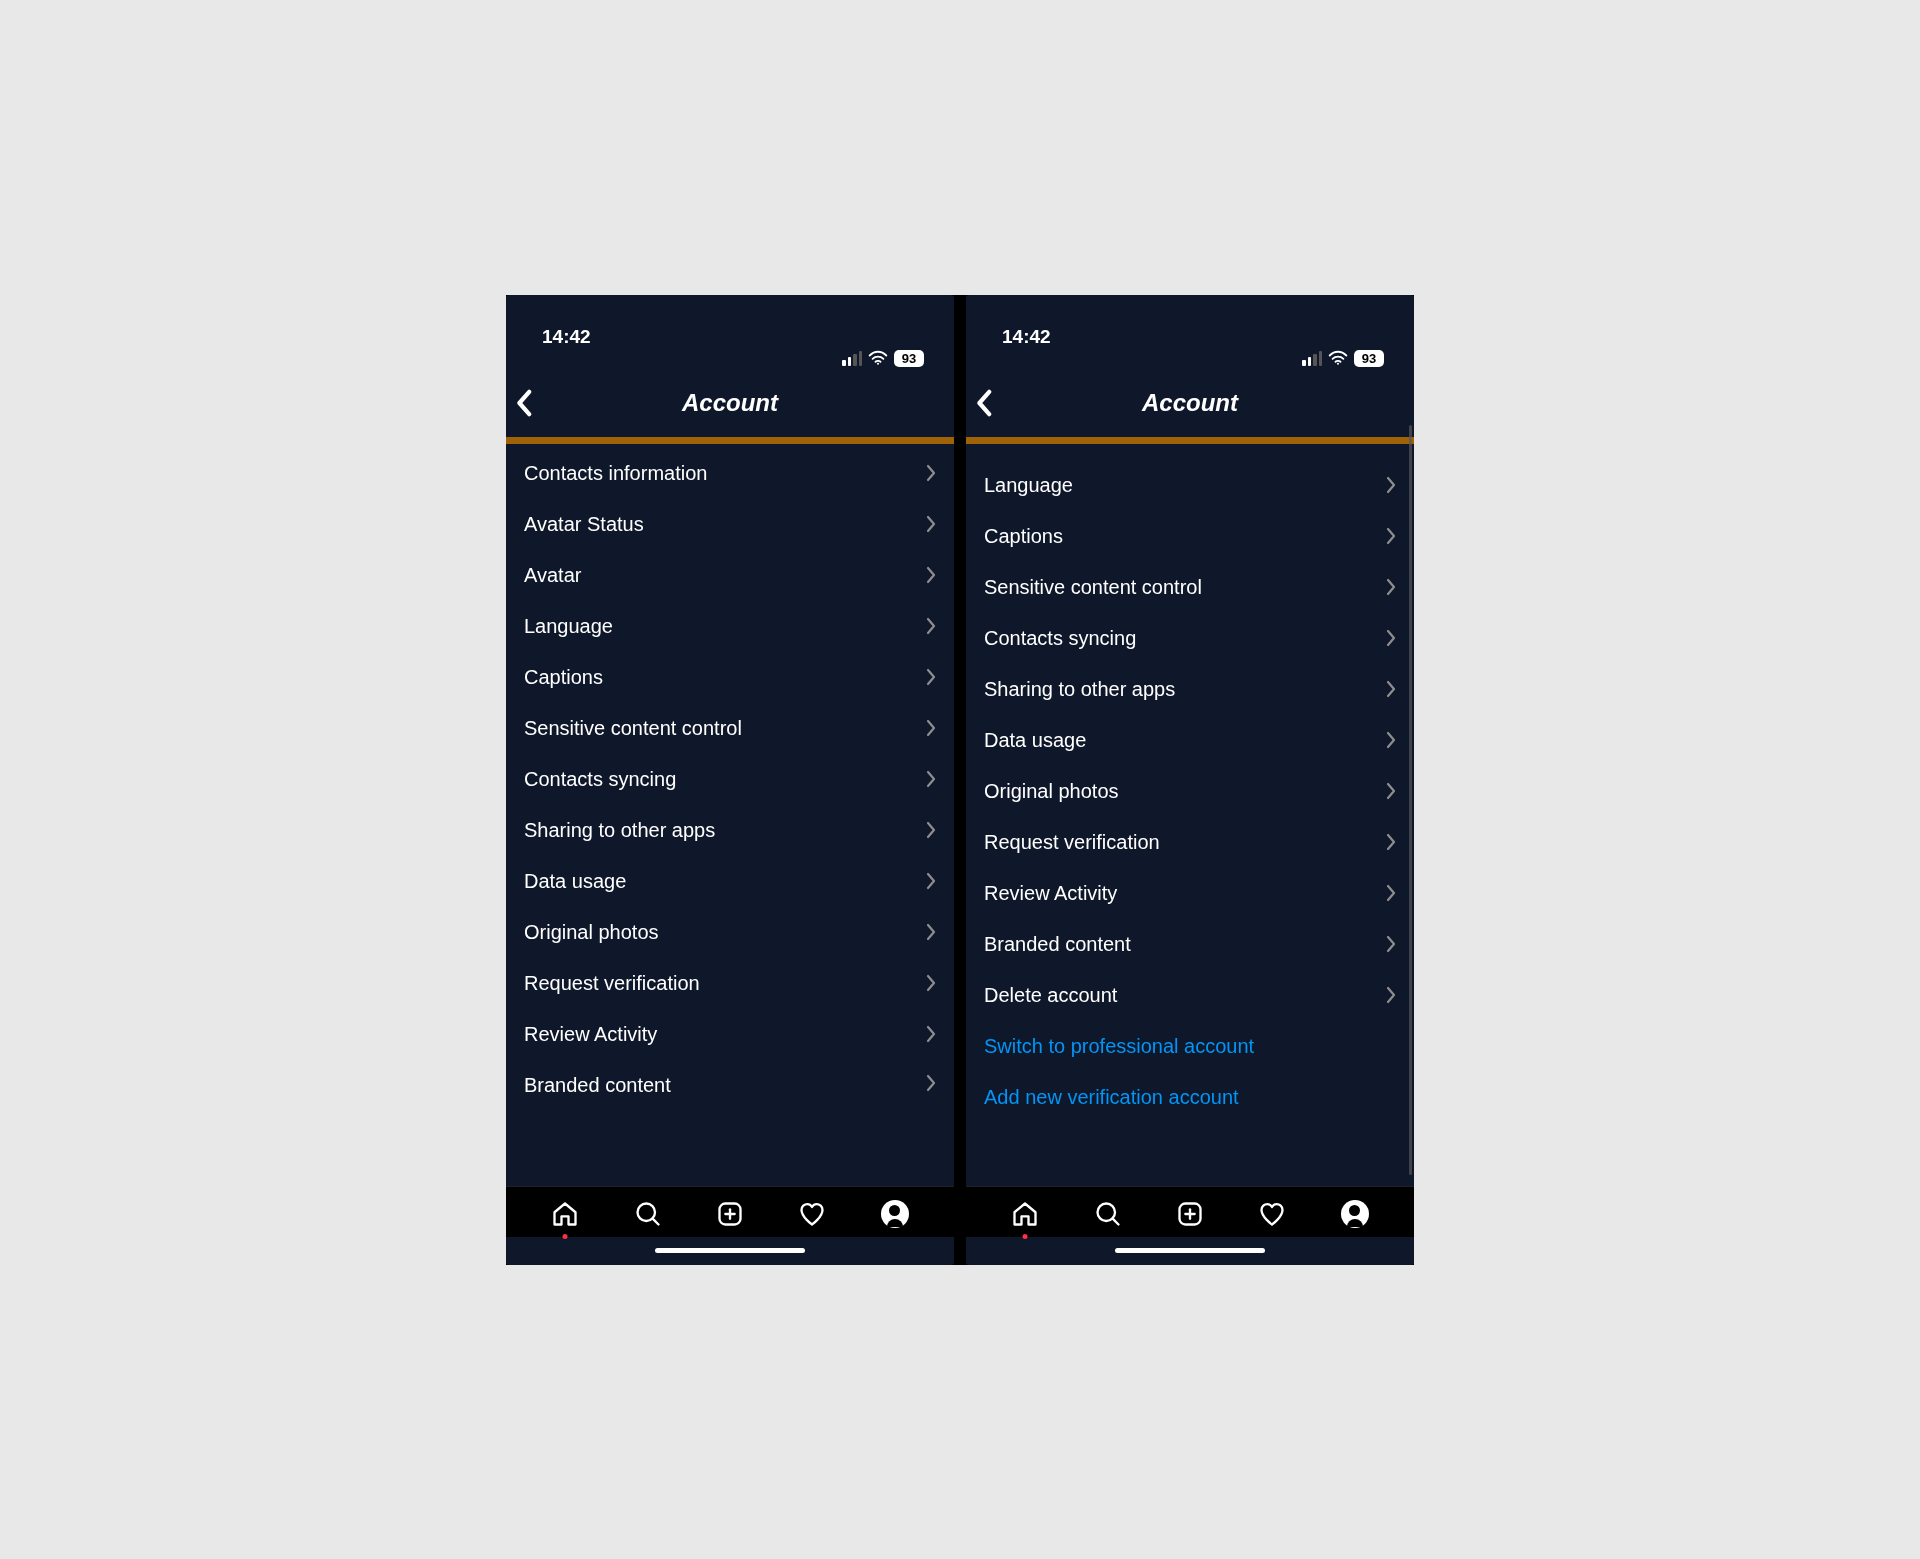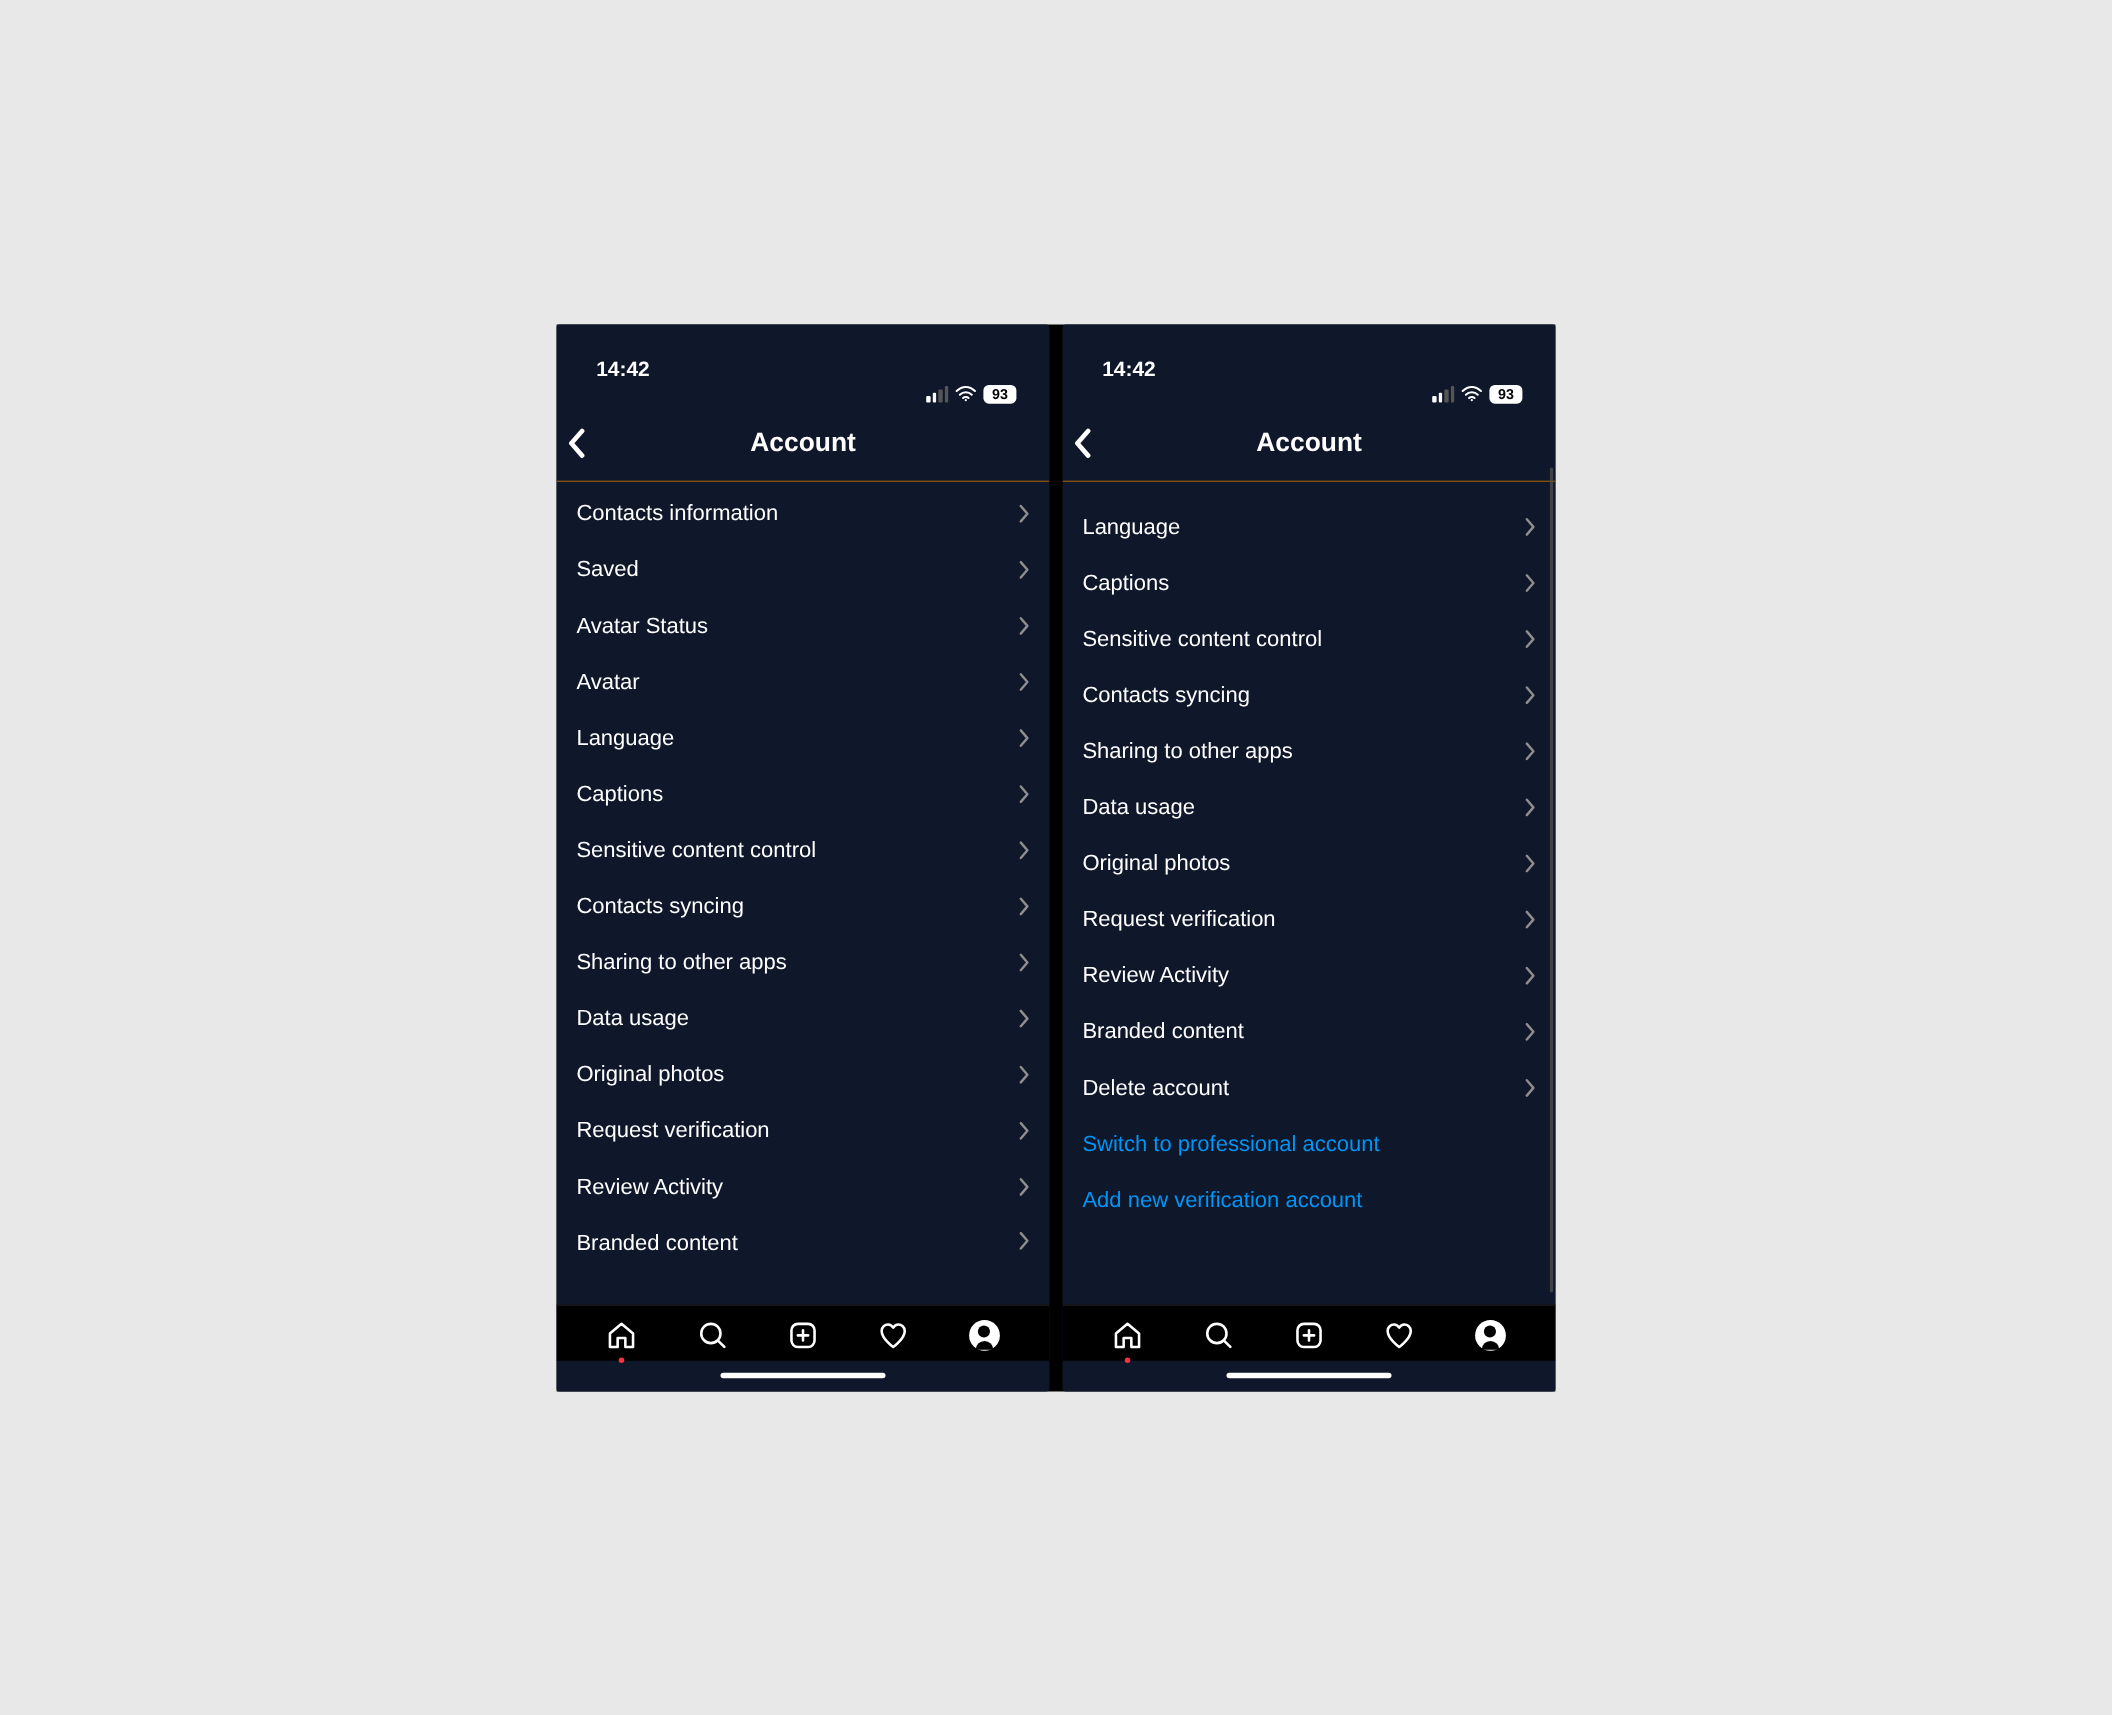--- a/index.html
+++ b/index.html
@@ -70,21 +70,22 @@
     font-size: 13px;
     font-weight: 700;
     min-width: 30px;
     justify-content: center;
   }
   .navbar {
     position: relative;
     display: flex;
     align-items: center;
     padding: 16px 12px 20px 12px;
-    border-bottom: 1px solid #a16207;
+    border-bottom: 7px solid #a16207;
+    font-style: italic;
   }
   .back-btn {
     position: absolute;
     left: 10px;
     color: #fff;
     display: flex;
     align-items: center;
     cursor: pointer;
   }
   .navbar h1 {
@@ -239,28 +240,20 @@
     <div class="list">
       <div class="row">
         <span>Contacts information</span>
         <span class="chev">
             <svg width="10" height="18" viewBox="0 0 10 18" fill="none" stroke="#8e8e8e" stroke-width="2.2" stroke-linecap="round" stroke-linejoin="round">
               <polyline points="2,2 8,9 2,16"></polyline>
             </svg>
           </span>
       </div>
       <div class="row">
-        <span>Saved</span>
-        <span class="chev">
-            <svg width="10" height="18" viewBox="0 0 10 18" fill="none" stroke="#8e8e8e" stroke-width="2.2" stroke-linecap="round" stroke-linejoin="round">
-              <polyline points="2,2 8,9 2,16"></polyline>
-            </svg>
-          </span>
-      </div>
-      <div class="row">
         <span>Avatar Status</span>
         <span class="chev">
             <svg width="10" height="18" viewBox="0 0 10 18" fill="none" stroke="#8e8e8e" stroke-width="2.2" stroke-linecap="round" stroke-linejoin="round">
               <polyline points="2,2 8,9 2,16"></polyline>
             </svg>
           </span>
       </div>
       <div class="row">
         <span>Avatar</span>
         <span class="chev">

